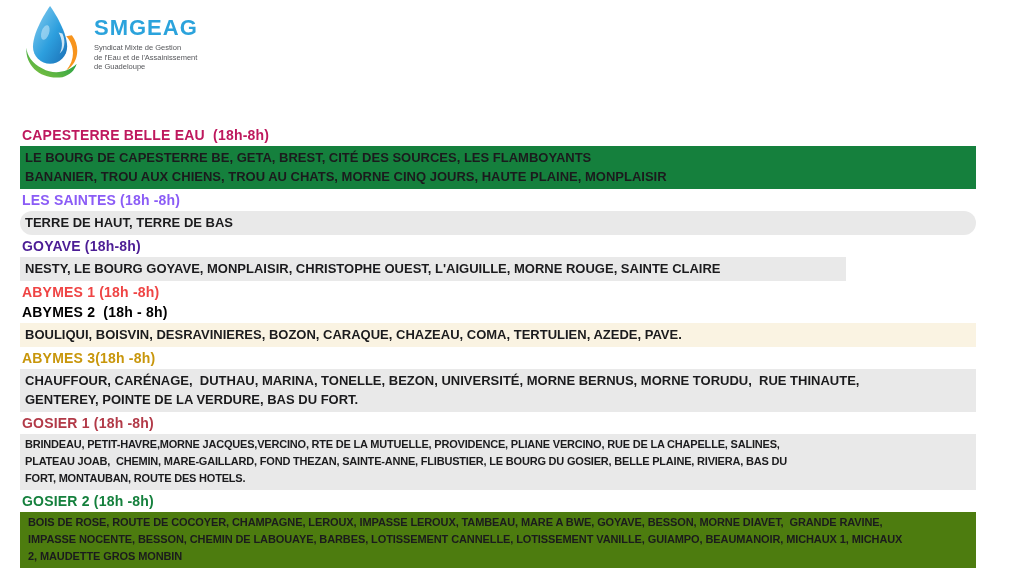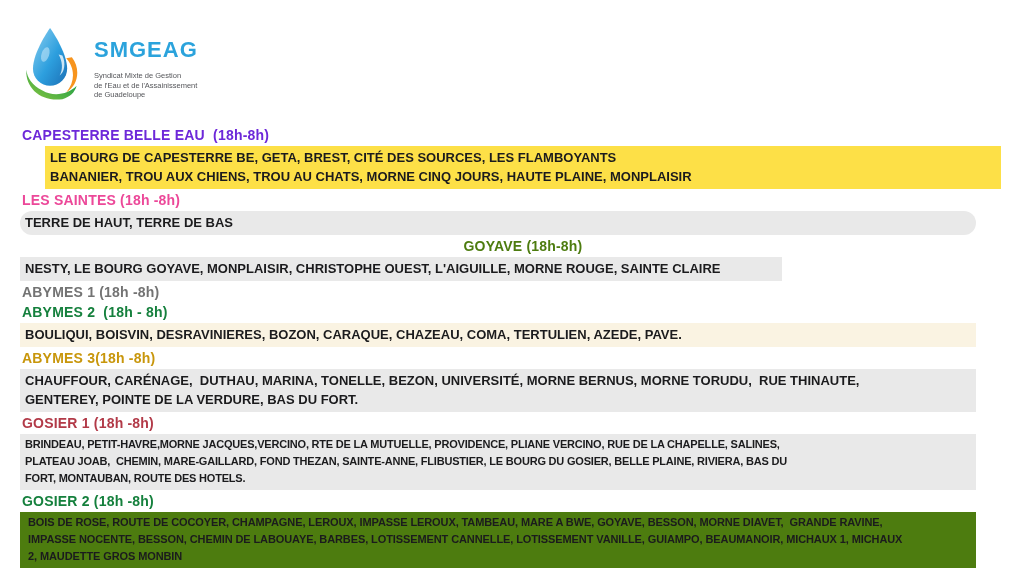--- a/index.html
+++ b/index.html
@@ -1,36 +1,36 @@
 <!DOCTYPE html>
 <html><head>
 <meta charset="utf-8">
 <style>
   * { margin: 0; padding: 0; box-sizing: border-box; }
   html, body { width: 1024px; height: 576px; background: #ffffff; overflow: hidden; }
   body { font-family: "Liberation Sans", sans-serif; position: relative; }
 
   
-  .logo { position: absolute; top: 26px; left: 22px; display: flex; align-items: flex-start; }
+  .logo { position: absolute; top: 4px; left: 22px; display: flex; align-items: flex-start; }
   .logo-mark { width: 58px; height: 76px; }
   .logo-text { margin-left: 14px; padding-top: 12px; }
   .brand { font-size: 22px; font-weight: bold; letter-spacing: 1px; color: #2BA3DC; line-height: 24px; }
-  .brand-sub { margin-top: 9px; font-size: 7.5px; line-height: 9.5px; color: #55565A; font-weight: normal; }
+  .brand-sub { margin-top: 3px; font-size: 7.5px; line-height: 9.5px; color: #55565A; font-weight: normal; }
 
   
   .content { position: absolute; top: 100px; left: 0; width: 1024px; padding: 0 0 0 20px; }
   .sec-heading {
     font-size: 14px; font-weight: bold; letter-spacing: 0.2px;
     margin: 3px 0 2px 2px; line-height: 17px; white-space: pre;
   }
   .sec-body {
     color: #1B1B1D; font-weight: bold; padding: 2px 6px 3px 5px; margin-bottom: 1px;
   }
   .w-full { width: 956px; }
-  .w-goyave { width: 762px; }
+  .w-goyave { width: 826px; }
   .body-line { white-space: pre; overflow: hidden; }
   .sz-md  .body-line { font-size: 13px;   line-height: 19px; }
   .sz-s2  .body-line { font-size: 11.5px; line-height: 17px; letter-spacing: -0.1px; }
   .sz-sm  .body-line { font-size: 11px; line-height: 17px; letter-spacing: -0.2px; }
   .sz-xs  .body-line { font-size: 11px;   line-height: 17px; letter-spacing: -0.1px; }
 </style>
 </head>
 <body>
 
 <div class="logo">
@@ -62,47 +62,47 @@
       <div>Syndicat Mixte de Gestion</div>
       <div>de l'Eau et de l'Assainissement</div>
       <div>de Guadeloupe</div>
     </div>
   </div>
 </div>
 
 <div class="content">
 
   <section>
-    <h2 class="sec-heading" style="color: #6d28d9; margin-top: 27px;">CAPESTERRE BELLE EAU  (18h-8h)</h2>
-    <div class="sec-body w-full sz-md" style="background-color: #fde047; margin-left: 25px;">
+    <h2 class="sec-heading" style="color: #be185d; margin-top: 27px;">CAPESTERRE BELLE EAU  (18h-8h)</h2>
+    <div class="sec-body w-full sz-md" style="background-color: #15803d;">
       <div class="body-line">LE BOURG DE CAPESTERRE BE, GETA, BREST, CITÉ DES SOURCES, LES FLAMBOYANTS</div>
       <div class="body-line">BANANIER, TROU AUX CHIENS, TROU AU CHATS, MORNE CINQ JOURS, HAUTE PLAINE, MONPLAISIR</div>
     </div>
   </section>
 
   <section>
-    <h2 class="sec-heading" style="color: #ec4899;">LES SAINTES (18h -8h)</h2>
+    <h2 class="sec-heading" style="color: #8b5cf6;">LES SAINTES (18h -8h)</h2>
     <div class="sec-body w-full sz-md" style="background-color: rgb(233, 233, 233); border-radius: 12px;">
       <div class="body-line">TERRE DE HAUT, TERRE DE BAS</div>
     </div>
   </section>
 
   <section>
-    <h2 class="sec-heading" style="color: #4d7c0f; text-align: center;">GOYAVE (18h-8h)</h2>
+    <h2 class="sec-heading" style="color: #4c1d95;">GOYAVE (18h-8h)</h2>
     <div class="sec-body w-goyave sz-md" style="background-color: rgb(233, 233, 233);">
       <div class="body-line">NESTY, LE BOURG GOYAVE, MONPLAISIR, CHRISTOPHE OUEST, L'AIGUILLE, MORNE ROUGE, SAINTE CLAIRE</div>
     </div>
   </section>
 
   <section>
-    <h2 class="sec-heading" style="color: #737373;">ABYMES 1 (18h -8h)</h2>
+    <h2 class="sec-heading" style="color: #ef4444;">ABYMES 1 (18h -8h)</h2>
   </section>
 
   <section>
-    <h2 class="sec-heading" style="color: #15803d;">ABYMES 2  (18h - 8h)</h2>
+    <h2 class="sec-heading" style="color: #000000;">ABYMES 2  (18h - 8h)</h2>
     <div class="sec-body w-full sz-md" style="background-color: rgb(250, 243, 226);">
       <div class="body-line">BOULIQUI, BOISVIN, DESRAVINIERES, BOZON, CARAQUE, CHAZEAU, COMA, TERTULIEN, AZEDE, PAVE.</div>
     </div>
   </section>
 
   <section>
     <h2 class="sec-heading" style="color: rgb(200, 150, 11);">ABYMES 3(18h -8h)</h2>
     <div class="sec-body w-full sz-md" style="background-color: rgb(233, 233, 233);">
       <div class="body-line">CHAUFFOUR, CARÉNAGE,  DUTHAU, MARINA, TONELLE, BEZON, UNIVERSITÉ, MORNE BERNUS, MORNE TORUDU,  RUE THINAUTE,</div>
       <div class="body-line">GENTEREY, POINTE DE LA VERDURE, BAS DU FORT.</div>

